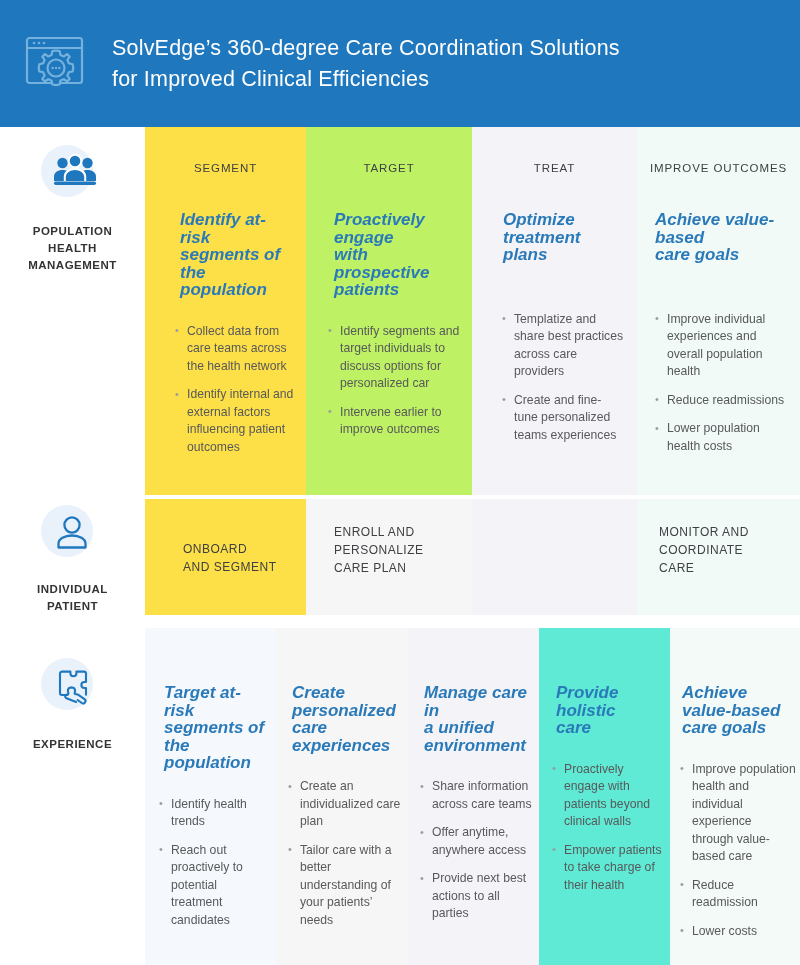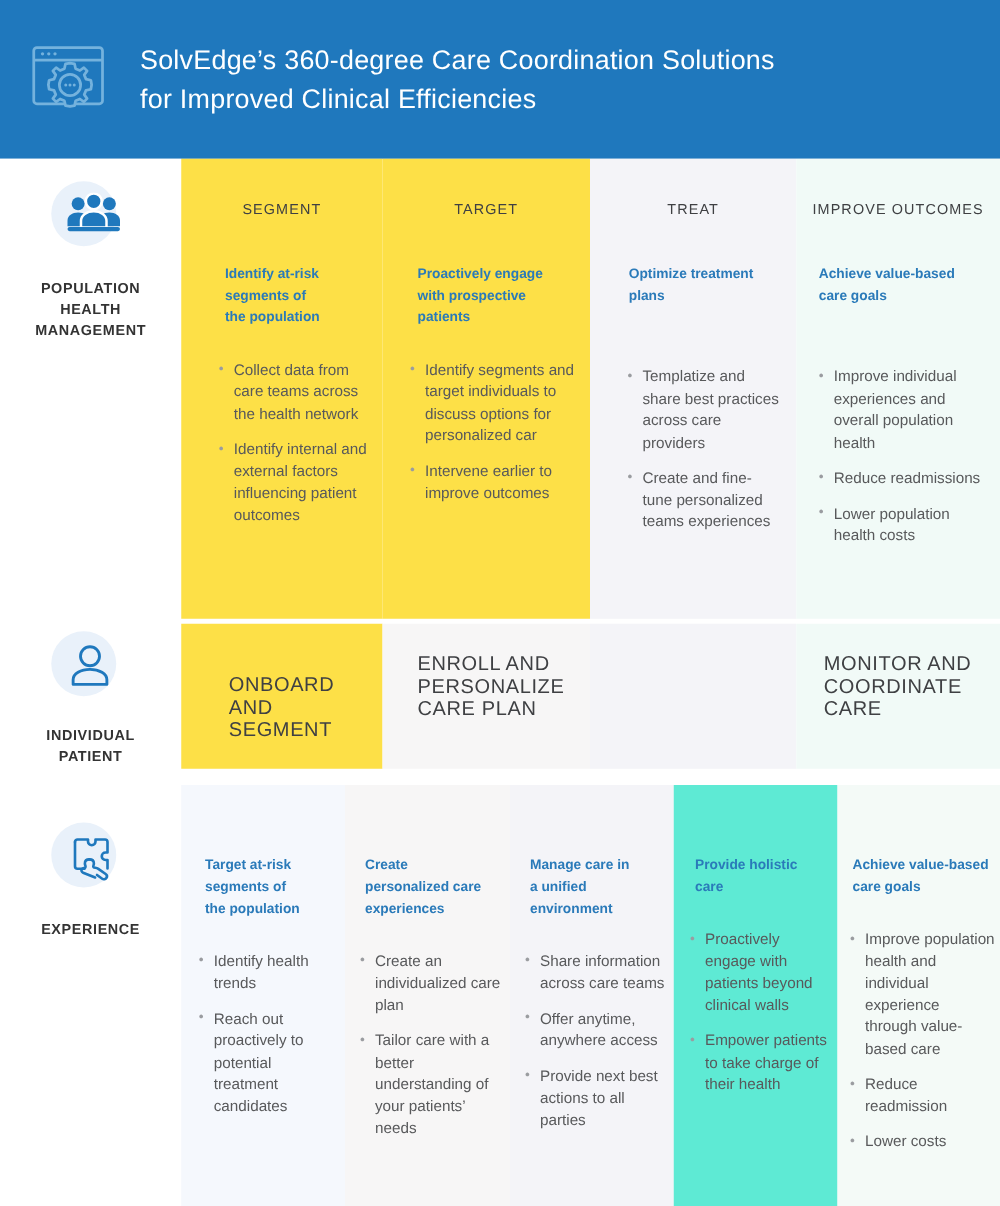--- a/index.html
+++ b/index.html
@@ -37,34 +37,34 @@
     margin-top: 8px; font-size: 11.5px; font-weight: 700; color: #333333;
     line-height: 17px; letter-spacing: .5px;
   }
 
   .col { position: absolute; top: 0; height: 100%; }
   .col-head {
     text-align: center; font-size: 11.5px; letter-spacing: .9px;
     color: #3f4043; font-weight: 400;
   }
   .col-sub {
-    color: #2a7ab9; font-size: 11px; line-height: 17.5px;
+    color: #2a7ab9; font-style: italic; font-size: 17px; line-height: 17.5px;
     font-weight: 700;
   }
   .col-list { list-style: none; }
   .col-list li {
     position: relative; padding-left: 12px; color: #58595b;
     font-size: 12.2px; line-height: 17.5px; margin-bottom: 11px;
   }
   .col-list li::before {
     content: "\2022"; position: absolute; left: 0; top: -.5px;
     color: #9a9ca0; font-size: 11px;
   }
   .mid-label {
-    font-size: 16px; line-height: 18px; letter-spacing: .5px; color: #3f4043;
+    font-size: 12px; line-height: 18px; letter-spacing: .5px; color: #3f4043;
   }
 </style>
 </head>
 <body>
 
 <div id="page">
 
   <div class="header">
     <div class="header-icon">
       <svg width="66" height="62" viewBox="0 0 66 62" fill="none">
@@ -111,21 +111,21 @@
       <div class="col-head" style="margin-top:35px;">SEGMENT</div>
       <div class="col-sub" style="margin:37px 14px 0 35px; white-space:pre-line;">Identify at-risk
 segments of
 the population</div>
       <ul class="col-list" style="margin:24px 12px 0 30px;">
         <li>Collect data from care teams across the health network</li>
         <li>Identify internal and external factors influencing patient outcomes</li>
       </ul>
     </div>
 
-    <div class="col" style="left:306px; width:166px; background:#fde047;">
+    <div class="col" style="left:306px; width:166px; background:#bef264;">
       <div class="col-head" style="margin-top:35px;">TARGET</div>
       <div class="col-sub" style="margin:37px 12px 0 28px; white-space:pre-line;">Proactively engage
 with prospective
 patients</div>
       <ul class="col-list" style="margin:24px 10px 0 22px;">
         <li>Identify segments and target individuals to discuss options for personalized car</li>
         <li>Intervene earlier to improve outcomes</li>
       </ul>
     </div>
 

